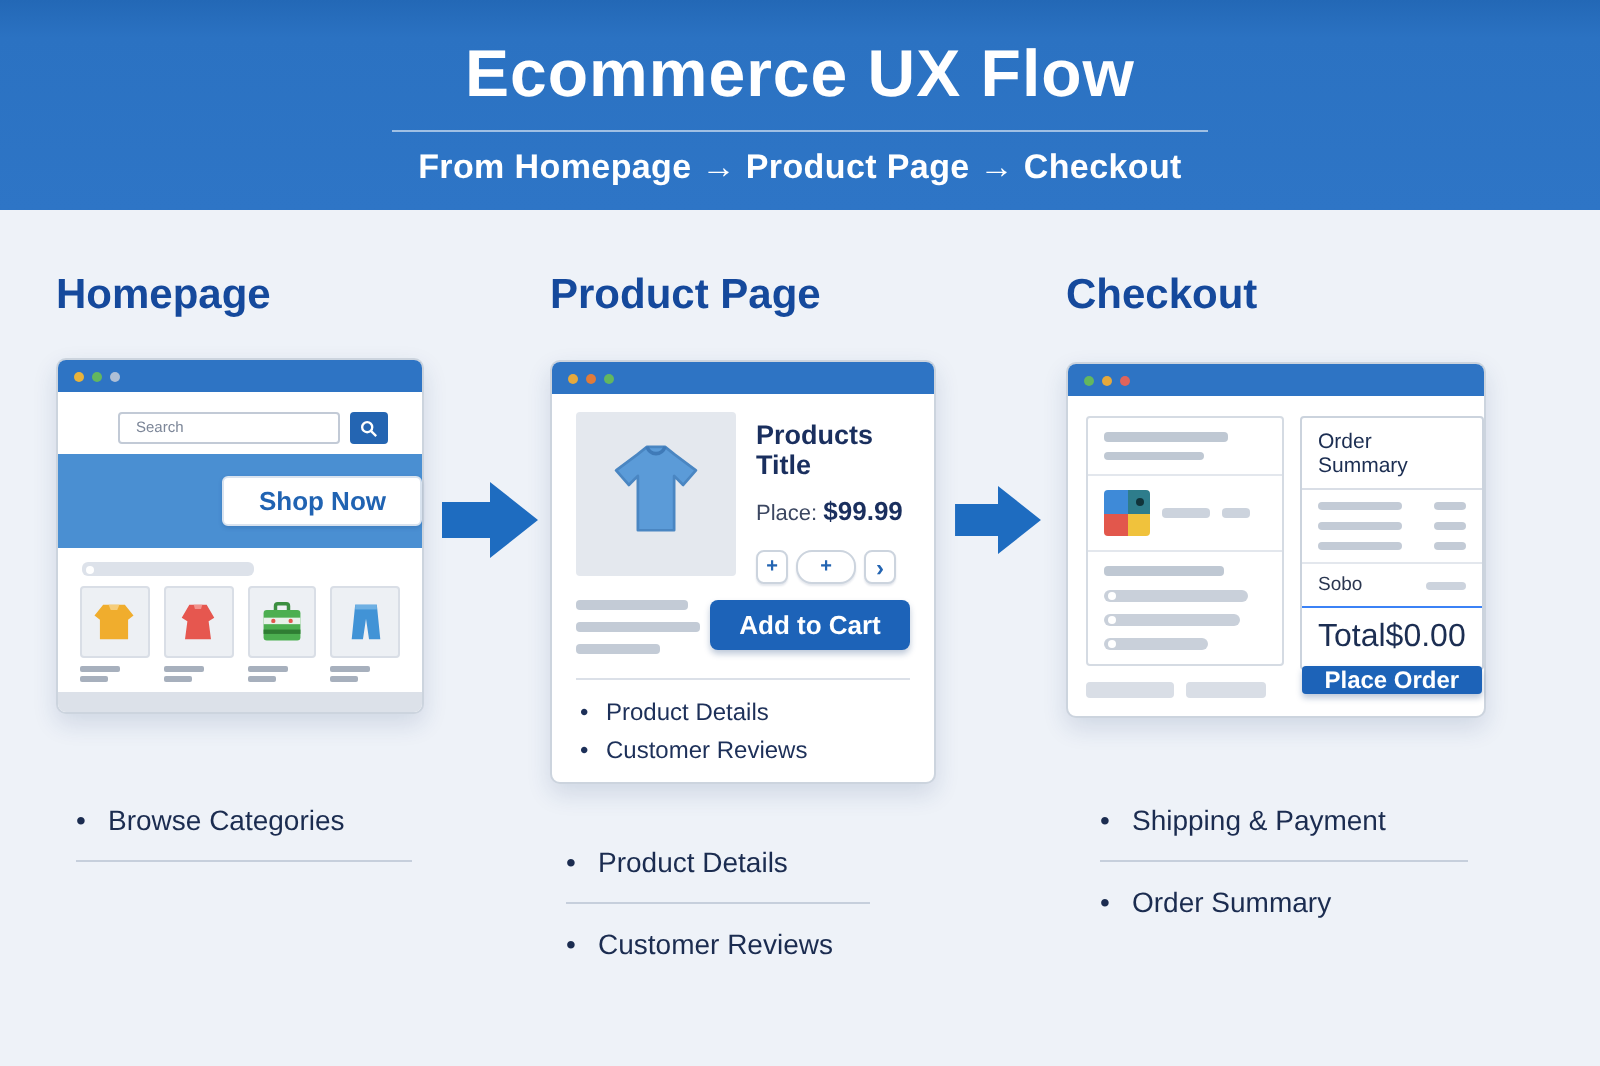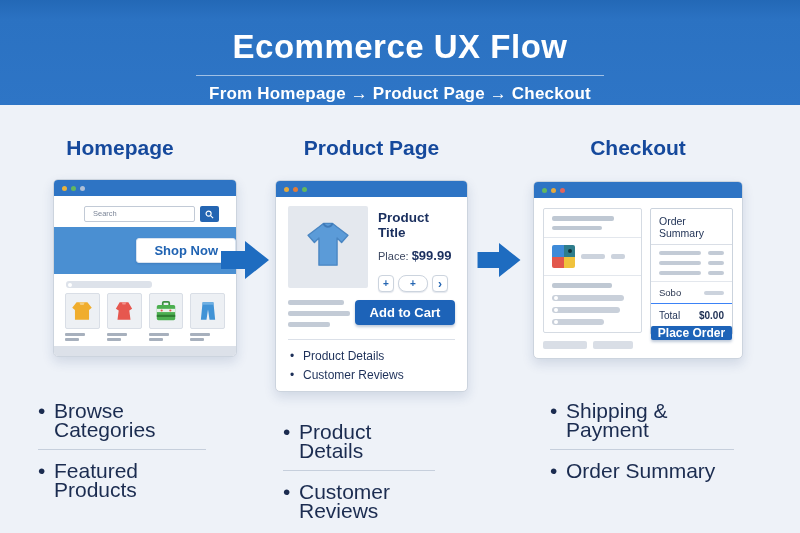--- a/index.html
+++ b/index.html
@@ -8,39 +8,39 @@
     position:relative; width:800px; height:533px; overflow:hidden;
     background:#eef2f8;
     font-family:"Liberation Sans", sans-serif;
   }
   
   #header {
     position:absolute; top:0; left:0; width:800px; height:105px;
     background:linear-gradient(180deg,#2368b6 0%,#2b72c2 18%,#2e75c6 100%);
     text-align:center; color:#fff;
   }
-  #header h1 { padding-top:28px; font-size:33px; font-weight:bold; letter-spacing:.5px; }
+  #header h1 { padding-top:18px; font-size:33px; font-weight:bold; letter-spacing:.5px; }
   #header .rule { width:408px; height:1px; background:rgba(255,255,255,.55); margin:9px auto 8px; }
   #header .subtitle { font-size:17px; font-weight:bold; letter-spacing:.2px; }
 
   
-  .col-heading { position:absolute; top:136px; font-size:21px; font-weight:bold; color:#15499c; text-align:center; }
+  .col-heading { position:absolute; top:136px; font-size:21px; font-weight:bold; color:#15499c; text-align:left; }
   #h-home { left:28px; width:184px; }
   #h-product { left:275px; width:193px; }
   #h-checkout { left:533px; width:210px; }
 
   
   .win { position:absolute; background:#fff; border:1px solid #ccd4de; border-radius:5px;
          box-shadow:0 5px 12px rgba(25,60,110,.14); }
   .win-bar { height:16px; background:#2e74c4; border-radius:4px 4px 0 0;
              display:flex; align-items:center; gap:4px; padding:0 8px; }
   .dot { width:5px; height:5px; border-radius:50%; }
 
   
-  #win-home { left:28px; top:179px; width:184px; height:178px;margin-left:25px; }
+  #win-home { left:28px; top:179px; width:184px; height:178px; }
   .search-row { display:flex; gap:5px; margin:10px 17px 0 30px; height:16px; }
   .search-input { flex:1; border:1px solid #c2cad6; background:#fff; border-radius:2px;
                   font-size:7.5px; color:#7c8698; padding-left:8px; line-height:14px; }
   .search-btn { width:19px; background:#2465b2; border-radius:2px;
                 display:flex; align-items:center; justify-content:center; }
   .hero { margin-top:5px; height:47px; background:#4a8fd2;
           display:flex; align-items:center; justify-content:flex-end; }
   .shop-now { background:#fff; color:#2063b2; font-weight:bold; font-size:13px;
               padding:4px 17px; border-radius:3px; border:1px solid #d9e3ef;
               box-shadow:0 1px 2px rgba(20,60,120,.2); }
@@ -115,33 +115,33 @@
                display:flex; flex-direction:column; }
   .os-header { padding:6px 8px 5px; font-size:10.5px; color:#1c2e52; border-bottom:1px solid #d9dee6; }
   .os-rows { padding:6px 8px; border-bottom:1px solid #e3e7ed; }
   .os-row { display:flex; justify-content:space-between; margin-bottom:6px; }
   .os-row:last-child { margin-bottom:0; }
   .os-row .l { width:42px; height:4px; border-radius:2px; background:#c3cbd6; }
   .os-row .r { width:16px; height:4px; border-radius:2px; background:#c3cbd6; }
   .os-sub { padding:5px 8px; display:flex; justify-content:space-between; align-items:center;
             border-bottom:1px solid #3b82f6; font-size:9.5px; color:#2a3650; }
   .os-sub .r { width:20px; height:4px; border-radius:2px; background:#ccd3dd; }
-  .os-total { padding:6px 8px 5px; display:flex; justify-content:space-between; font-size:10px; color:#1c2e52; }
-  .os-total b { font-weight:bold; }
+  .os-total { padding:6px 8px 5px; display:flex; justify-content:space-between; font-size:16px; color:#1c2e52; }
+  .os-total b { font-weight:normal; }
   .place-order { margin-top:auto; height:24px; background:#1d63b8; color:#fff; font-weight:bold;
                  font-size:12px; display:flex; align-items:center; justify-content:center;
                  border-radius:2px; box-shadow:0 2px 3px rgba(20,60,120,.28); }
 
   
   .flow-arrow { position:absolute; }
   #arrow-1 { left:221px; top:241px; }
   #arrow-2 { left:477px; top:243px; }
 
   
-  .notes { position:absolute; list-style:none; color:#1b2c50; font-size:21px; }
+  .notes { position:absolute; list-style:none; color:#1b2c50; font-size:14px; }
   .notes li { position:relative; padding:2px 0 2px 16px; line-height:19px; }
   .notes li::before { content:"•"; position:absolute; left:0; color:#1b2c50; }
   .note-div { height:1px; background:#c6cfdc; margin:8px 0 9px; }
   #notes-home { left:38px; top:399px; width:168px; }
   #notes-product { left:283px; top:420px; width:152px; }
   #notes-checkout { left:550px; top:399px; width:184px; }
 </style>
 </head>
 <body>
 
@@ -240,21 +240,21 @@
       <span class="dot" style="background:#63b75f"></span>
     </div>
     <div class="prod-top">
       <div class="prod-img">
         <svg width="58" height="58" viewBox="0 0 64 64">
           <path d="M22 10 L27 6 H37 L42 10 L54 19 L47 27 L42 22 V52 H22 V22 L17 27 L10 19 Z" fill="#5b9bd8" stroke="#4a86c2" stroke-width="1.5" stroke-linejoin="round"></path>
           <path d="M27 6 C29 11 35 11 37 6" fill="none" stroke="#3f7ab8" stroke-width="2"></path>
         </svg>
       </div>
       <div class="prod-info">
-        <div class="prod-title">Product Title</div>
+        <div class="prod-title">Products Title</div>
         <div class="prod-price">
           <span>Place:</span>
           <b>$99.99</b>
         </div>
         <div class="stepper">
           <span class="step sm">+</span>
           <span class="step wide">+</span>
           <span class="step next">›</span>
         </div>
       </div>
@@ -341,21 +341,20 @@
   <svg class="flow-arrow" id="arrow-1" width="48" height="38" viewBox="0 0 48 38">
     <polygon points="0,10 24,10 24,0 48,19 24,38 24,28 0,28" fill="#1e6cc0"></polygon>
   </svg>
   <svg class="flow-arrow" id="arrow-2" width="44" height="34" viewBox="0 0 48 38">
     <polygon points="0,10 24,10 24,0 48,19 24,38 24,28 0,28" fill="#1e6cc0"></polygon>
   </svg>
 
   <ul class="notes" id="notes-home">
     <li>Browse Categories</li>
     <div class="note-div"></div>
-    <li>Featured Products</li>
   </ul>
   <ul class="notes" id="notes-product">
     <li>Product Details</li>
     <div class="note-div"></div>
     <li>Customer Reviews</li>
   </ul>
   <ul class="notes" id="notes-checkout">
     <li>Shipping &amp; Payment</li>
     <div class="note-div"></div>
     <li>Order Summary</li>

